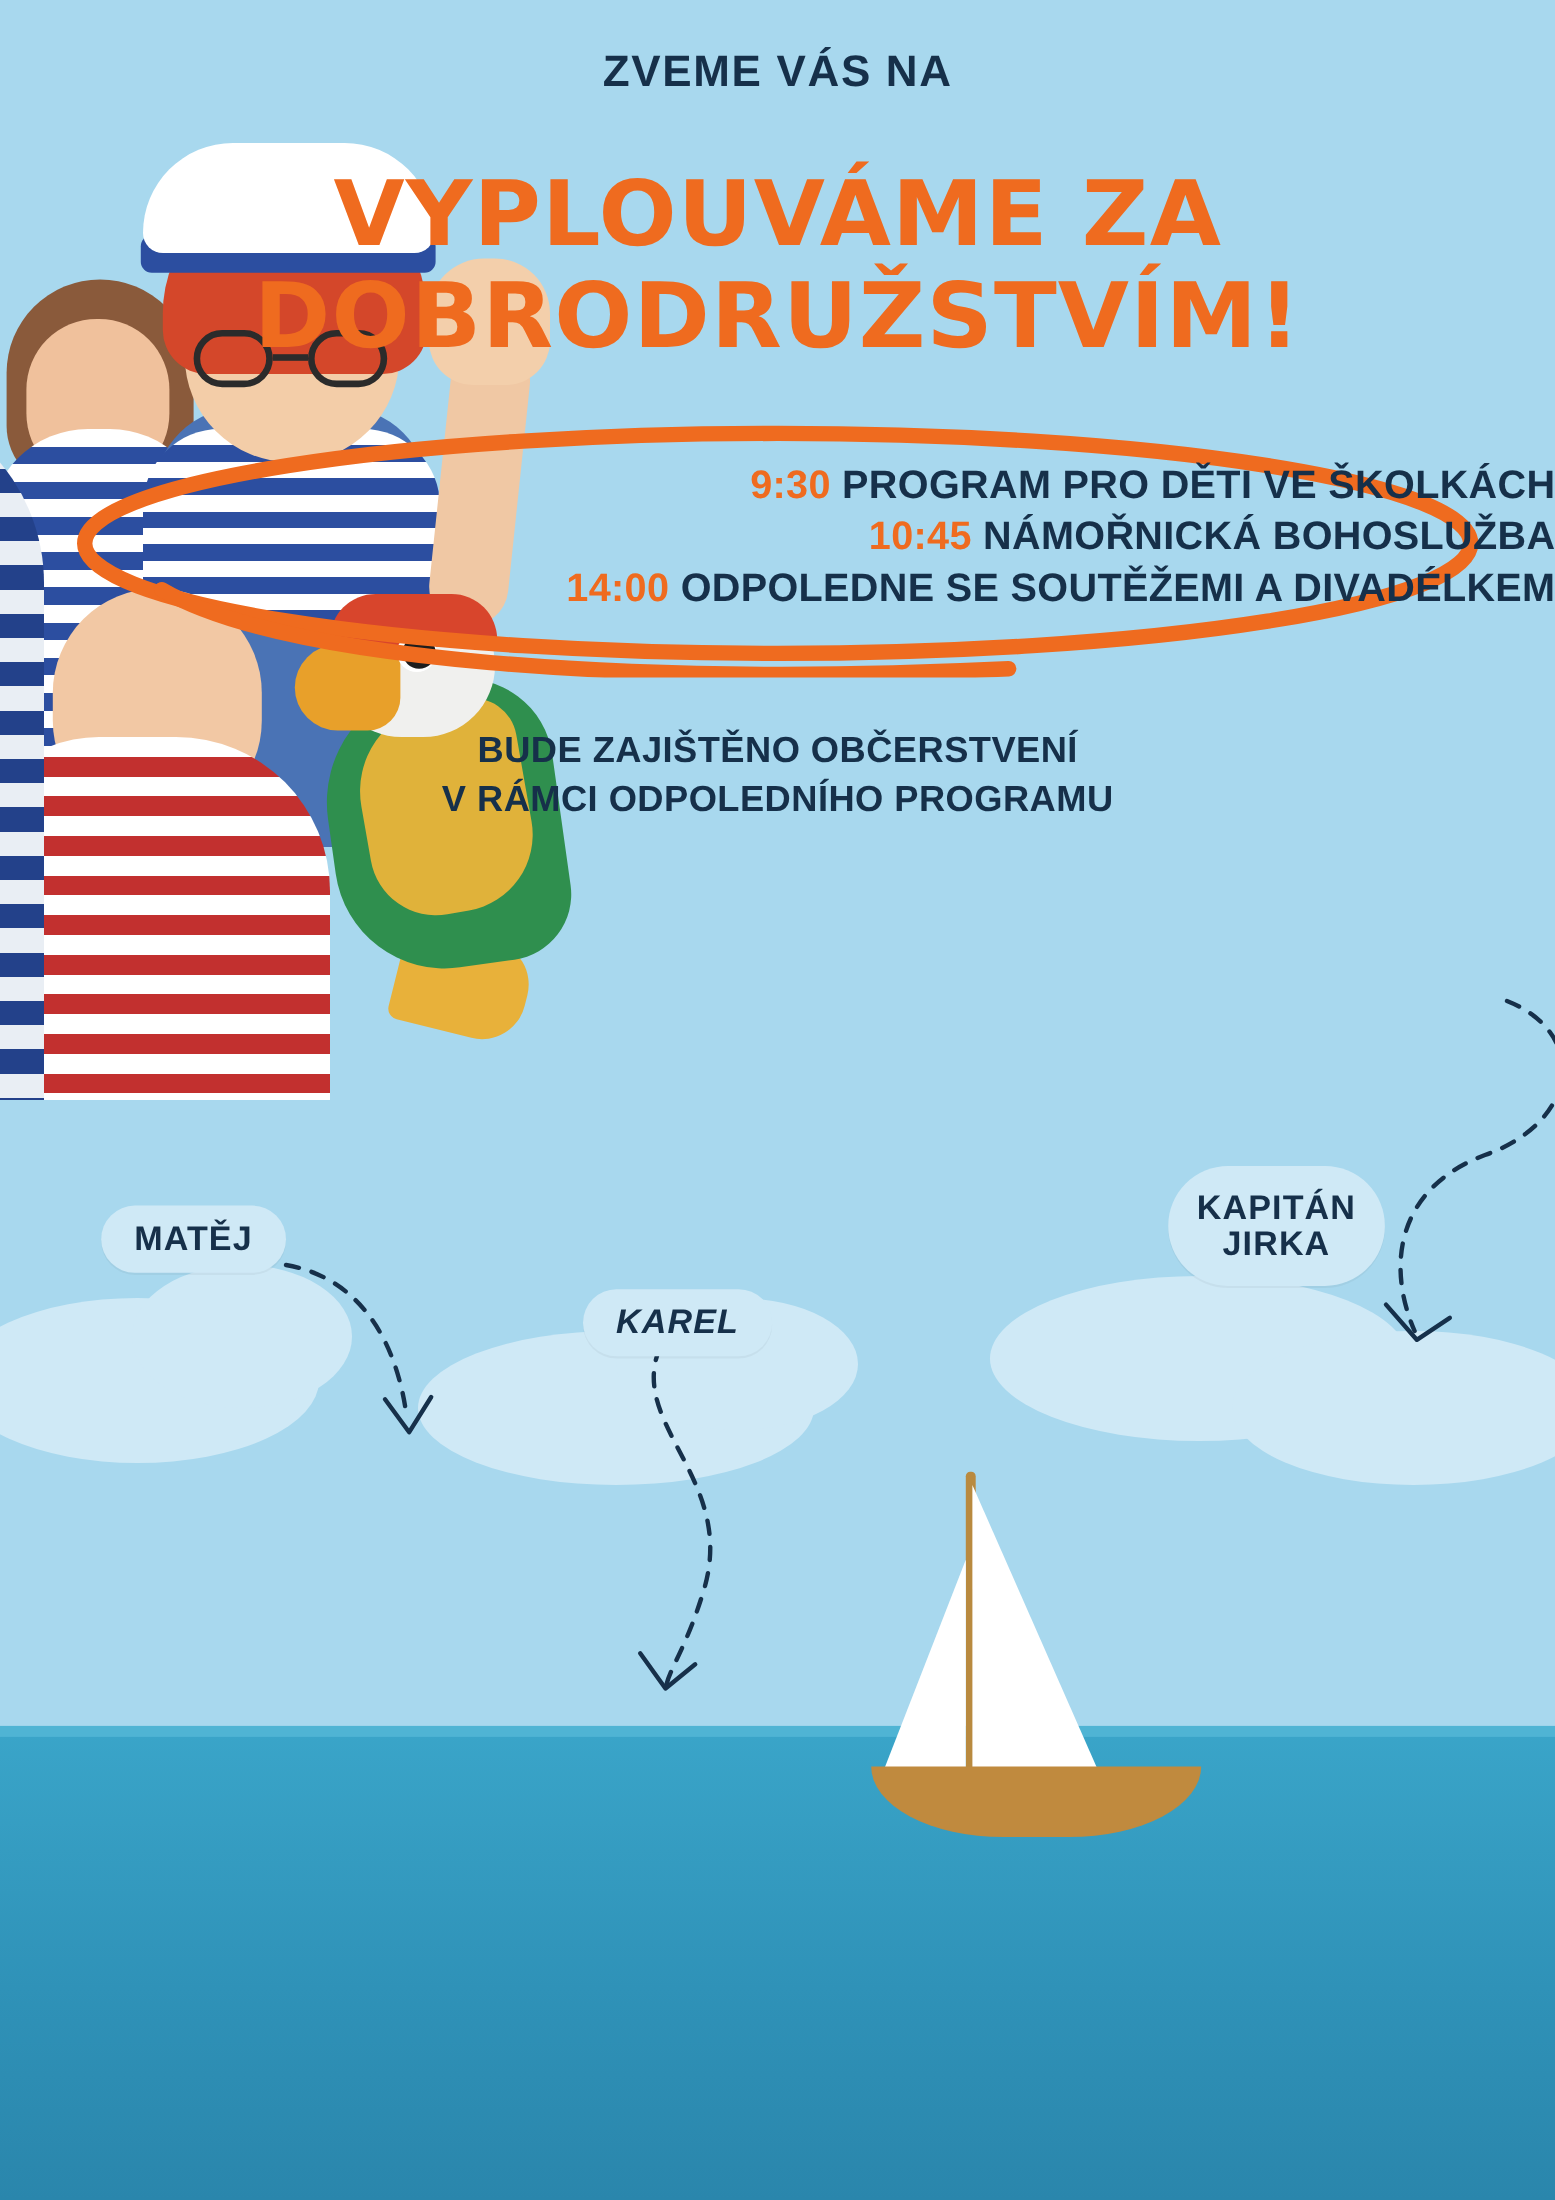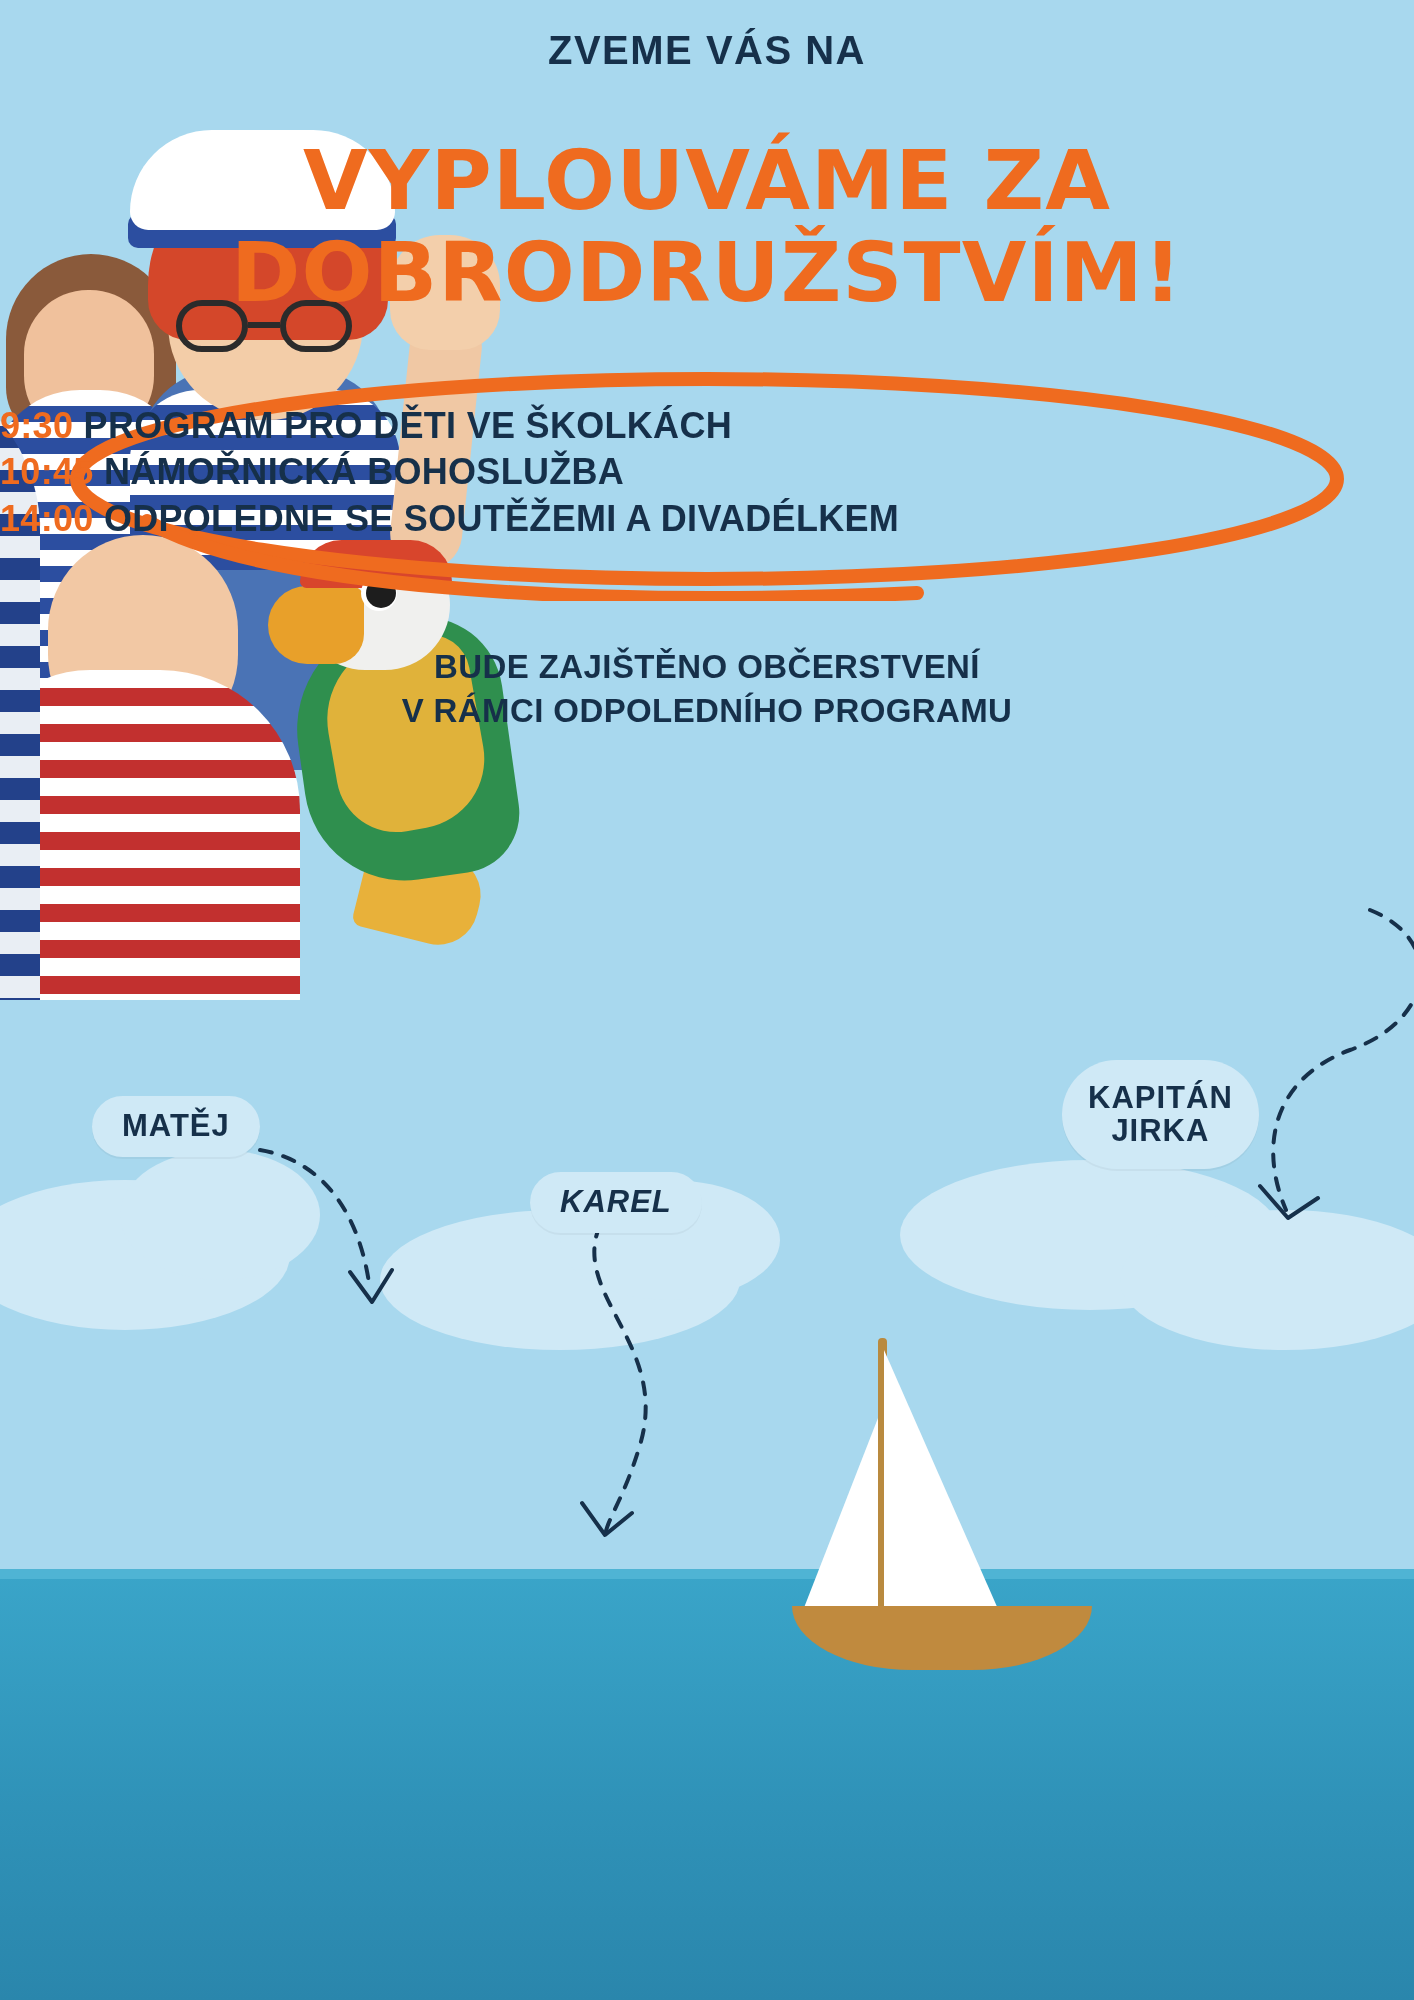--- a/index.html
+++ b/index.html
@@ -16,21 +16,21 @@
     width: 1414px;
     height: 2000px;
     background: #a8d8ee;
     overflow: hidden;
   }
 
   
   .top-text {
     position: relative;
     z-index: 20;
-    padding-top: 28px;
+    padding-top: 43px;
     text-align: center;
   }
 
   .invite-line {
     font-size: 40px;
     font-weight: bold;
     letter-spacing: 1.5px;
     color: #16304a;
     text-transform: uppercase;
   }
@@ -80,21 +80,21 @@
   .ellipse-svg {
     position: absolute;
     left: 50%;
     top: -8px;
     transform: translateX(-50%);
     width: 1300px;
     height: 230px;
   }
   .program-list {
     position: relative;
-    text-align: left;
+    text-align: right;
     padding-top: 24px;
     line-height: 1.30;
   }
   .program-row {
     font-size: 36px;
     font-weight: bold;
     color: #16304a;
     text-transform: uppercase;
     letter-spacing: 0.3px;
     white-space: nowrap;

